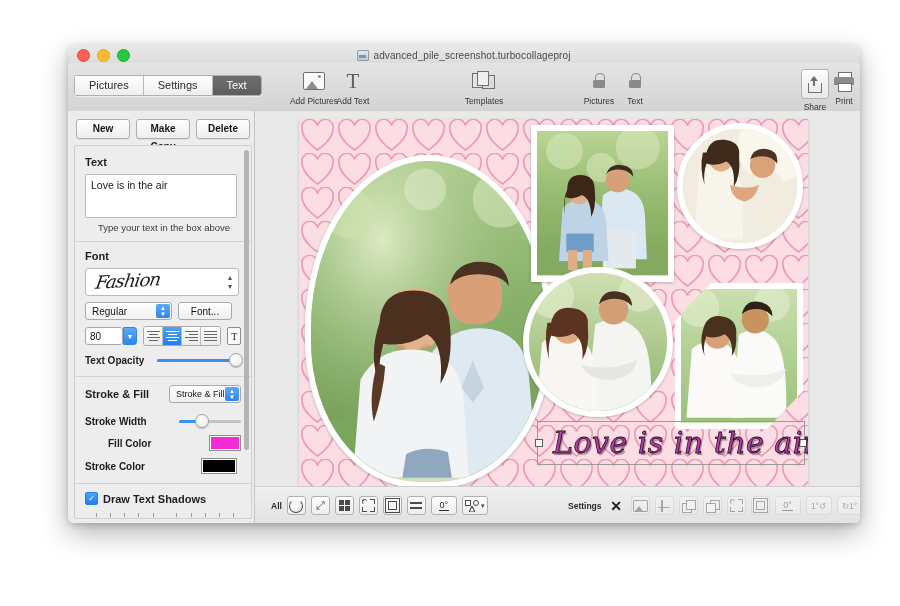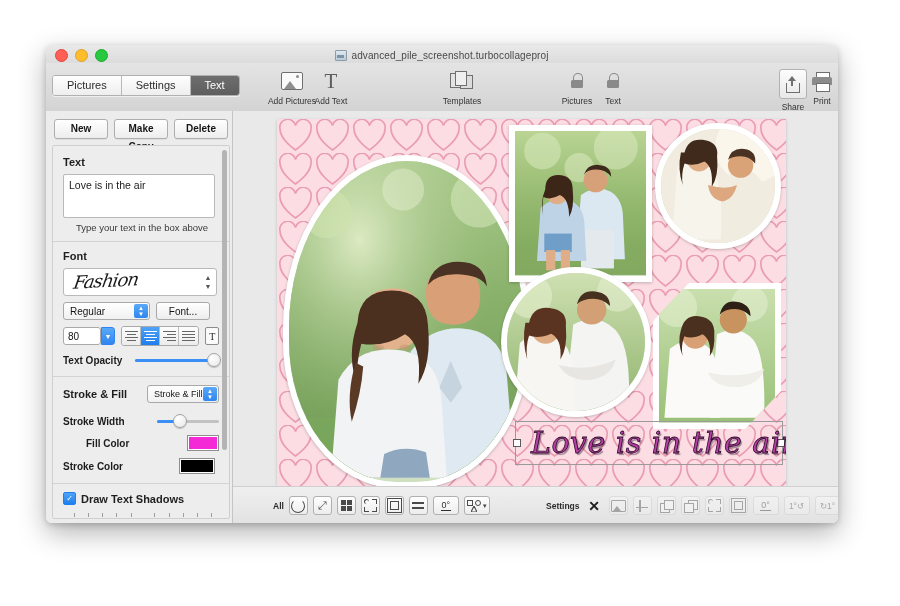--- a/index.html
+++ b/index.html
@@ -6,21 +6,21 @@
   body{
     width:900px;height:606px;overflow:hidden;
     background:#ffffff;
     font-family:"Liberation Sans", sans-serif;
     -webkit-font-smoothing:antialiased;
   }
   #root{position:relative;width:900px;height:606px;}
 
   
   .window{
-    position:absolute;left:46px;top:45px;width:792px;height:478px;
+    position:absolute;left:68px;top:45px;width:792px;height:478px;
     background:#ececec;border-radius:6px;
     box-shadow:0 10px 28px rgba(0,0,0,.30), 0 2px 6px rgba(0,0,0,.18);
     overflow:hidden;
   }
 
   
   .titlebar{
     position:absolute;left:0;top:0;width:792px;height:18px;
     background:linear-gradient(#e9e9e9,#dcdcdc);
     border-bottom:1px solid #c9c9c9;
@@ -725,21 +725,21 @@
           </div>
 
           <div class="selbox" style="left:238px;top:302px;width:266px;height:42px;"></div>
           <div class="handle" style="left:236px;top:320px;"></div>
           <div class="handle" style="left:500px;top:320px;"></div>
           <div class="collage-text" style="left:254px;top:306px;">Love is in the air</div>
         </div>
       </div>
 
       <div class="bottombar">
-        <div class="bb-group" style="left:16px;top:9px;margin-left:24px;">
+        <div class="bb-group" style="left:16px;top:9px;">
           <div class="bb-label">All</div>
           <div class="bb-btn">
               <div class="g-ring"></div>
             </div>
           <div class="bb-btn">
               <div class="g-arrows">⤢</div>
             </div>
           <div class="bb-btn">
             <div class="g-grid">
                 <i></i>

